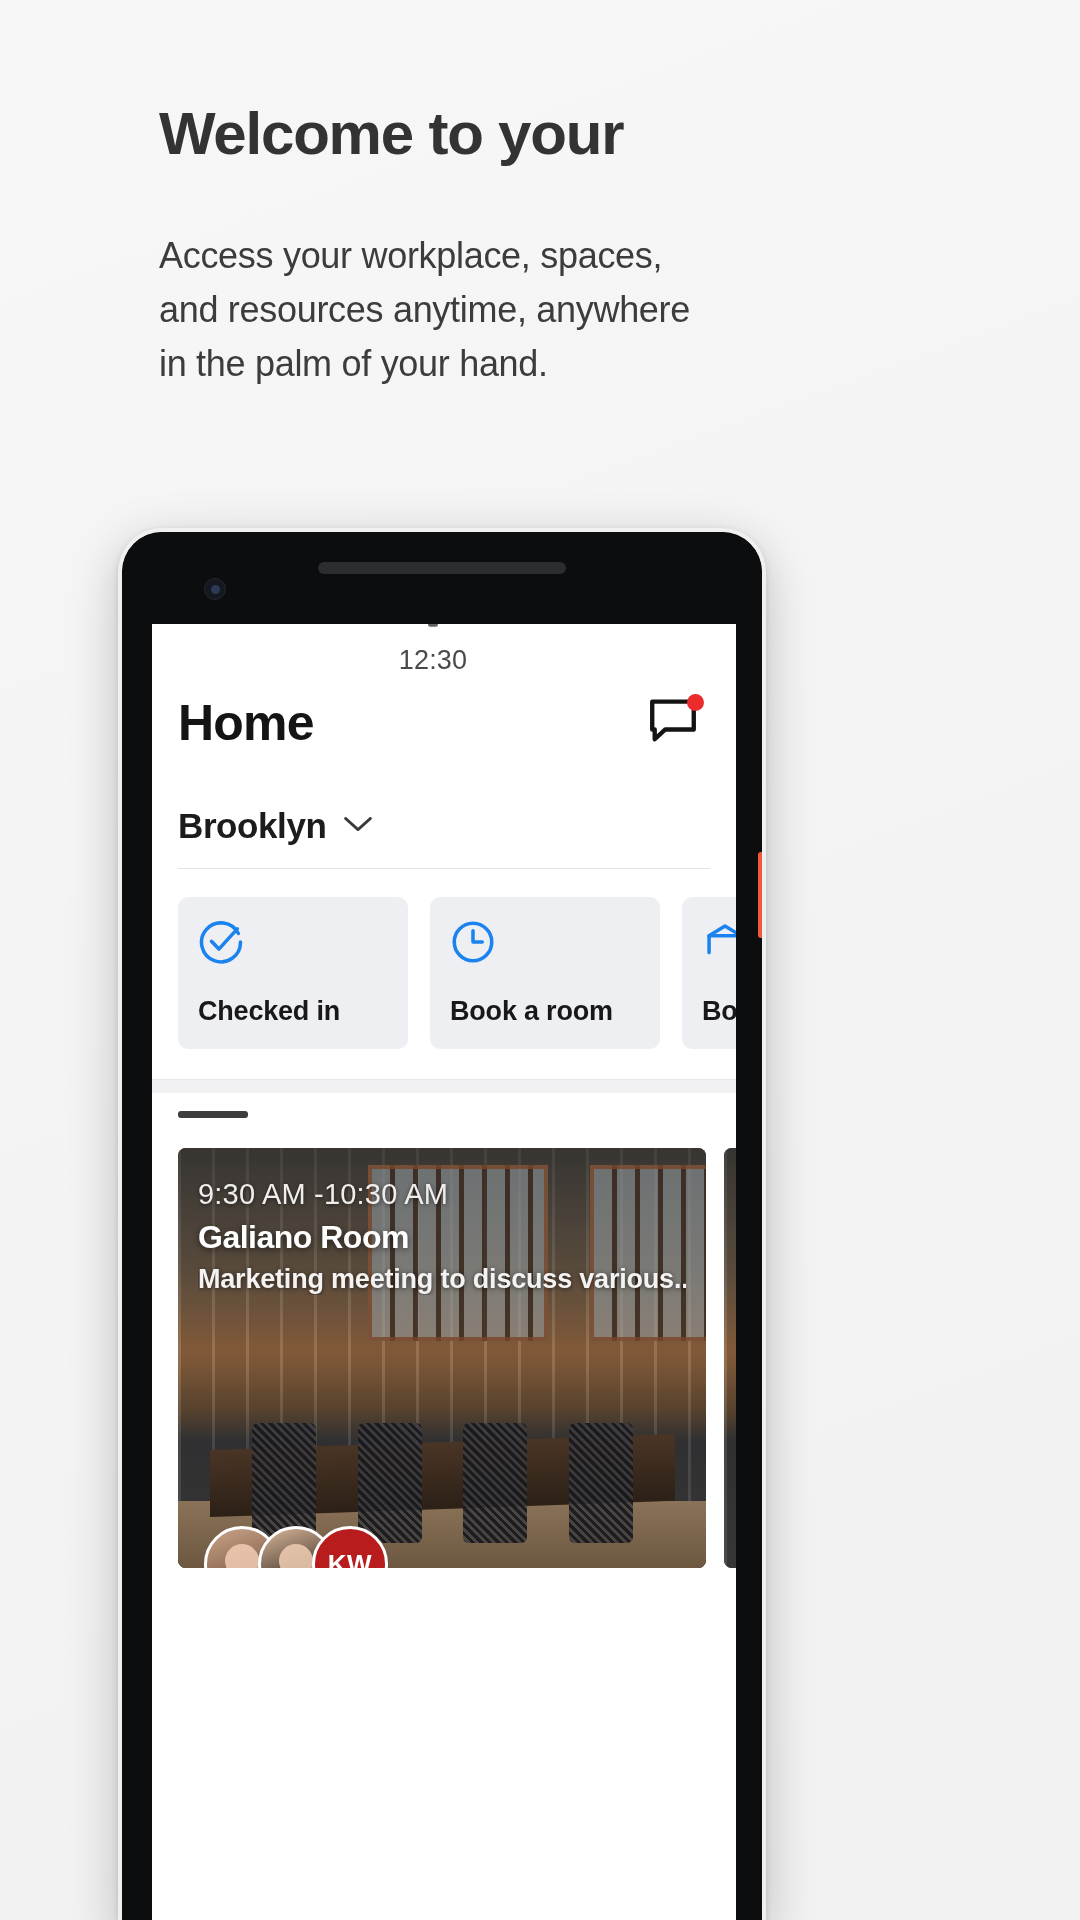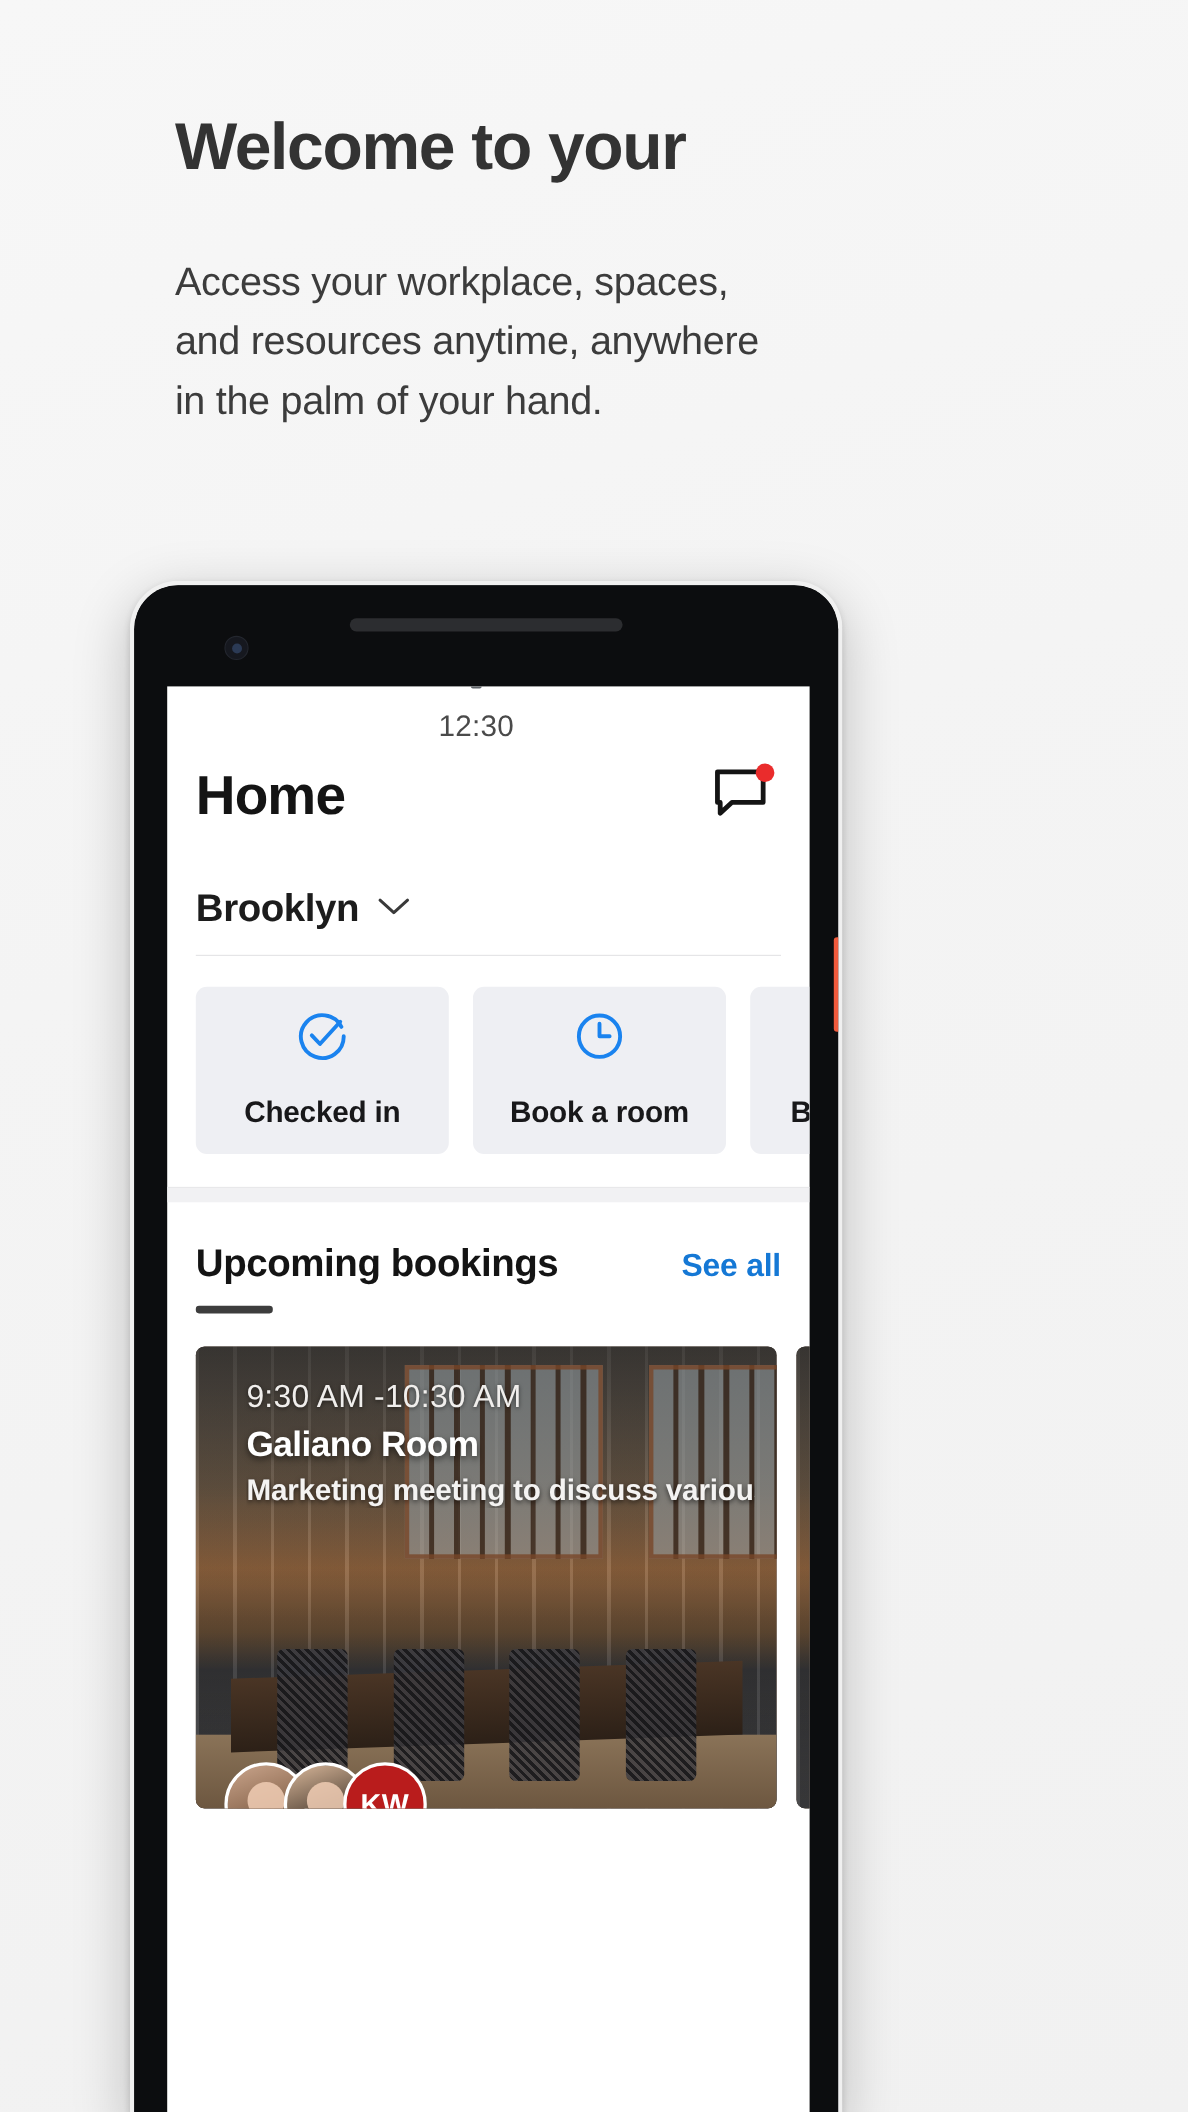--- a/index.html
+++ b/index.html
@@ -186,21 +186,20 @@
   .qcard {
     flex: 0 0 auto;
     width: 230px;
     height: 152px;
     background: #eeeff3;
     border-radius: 10px;
     padding: 22px 20px;
     display: flex;
     flex-direction: column;
     justify-content: space-between;
-    text-align: center;
   }
   .qcard-label {
     font-size: 27px;
     font-weight: 700;
     color: #18181a;
     white-space: nowrap;
     letter-spacing: -0.2px;
   }
 
   .section-gap {
@@ -290,21 +289,21 @@
   }
   .photo-floor {
     position: absolute;
     left: 0; bottom: 0;
     width: 100%; height: 16%;
     background: linear-gradient(180deg, #8a7358 0%, #6d5740 100%);
   }
 
   .booking-text {
     position: absolute;
-    left: 46px;
+    left: 20px;
     top: 30px;
     right: 20px;
   }
   .booking-time {
     font-size: 29px;
     font-weight: 400;
     color: #f0eeec;
     text-shadow: 0 1px 4px rgba(0,0,0,0.55);
     letter-spacing: 0.2px;
   }
@@ -465,24 +464,20 @@
             <path d="M4 19V9.5L13 4l9 5.5V19" fill="none" stroke="#1a83ef" stroke-width="2" stroke-linecap="round" stroke-linejoin="round"></path>
             <path d="M4 9.5h18" fill="none" stroke="#1a83ef" stroke-width="2" stroke-linecap="round"></path>
           </svg>
         </span>
         <span class="qcard-label">Book a desk</span>
       </div>
     </div>
 
     <div class="section-gap"></div>
 
-    <div class="sect-head">
-      <span class="sect-title">Upcoming bookings</span>
-      <span class="see-all">See all</span>
-    </div>
     <div class="tab-underline"></div>
 
     <div class="booking-strip">
       <div class="booking-card">
         <div class="photo">
           <div class="photo-window"></div>
           <div class="photo-window right"></div>
           <div class="photo-floor"></div>
           <div class="photo-table"></div>
           <div class="photo-chair" style="left:14%"></div>

